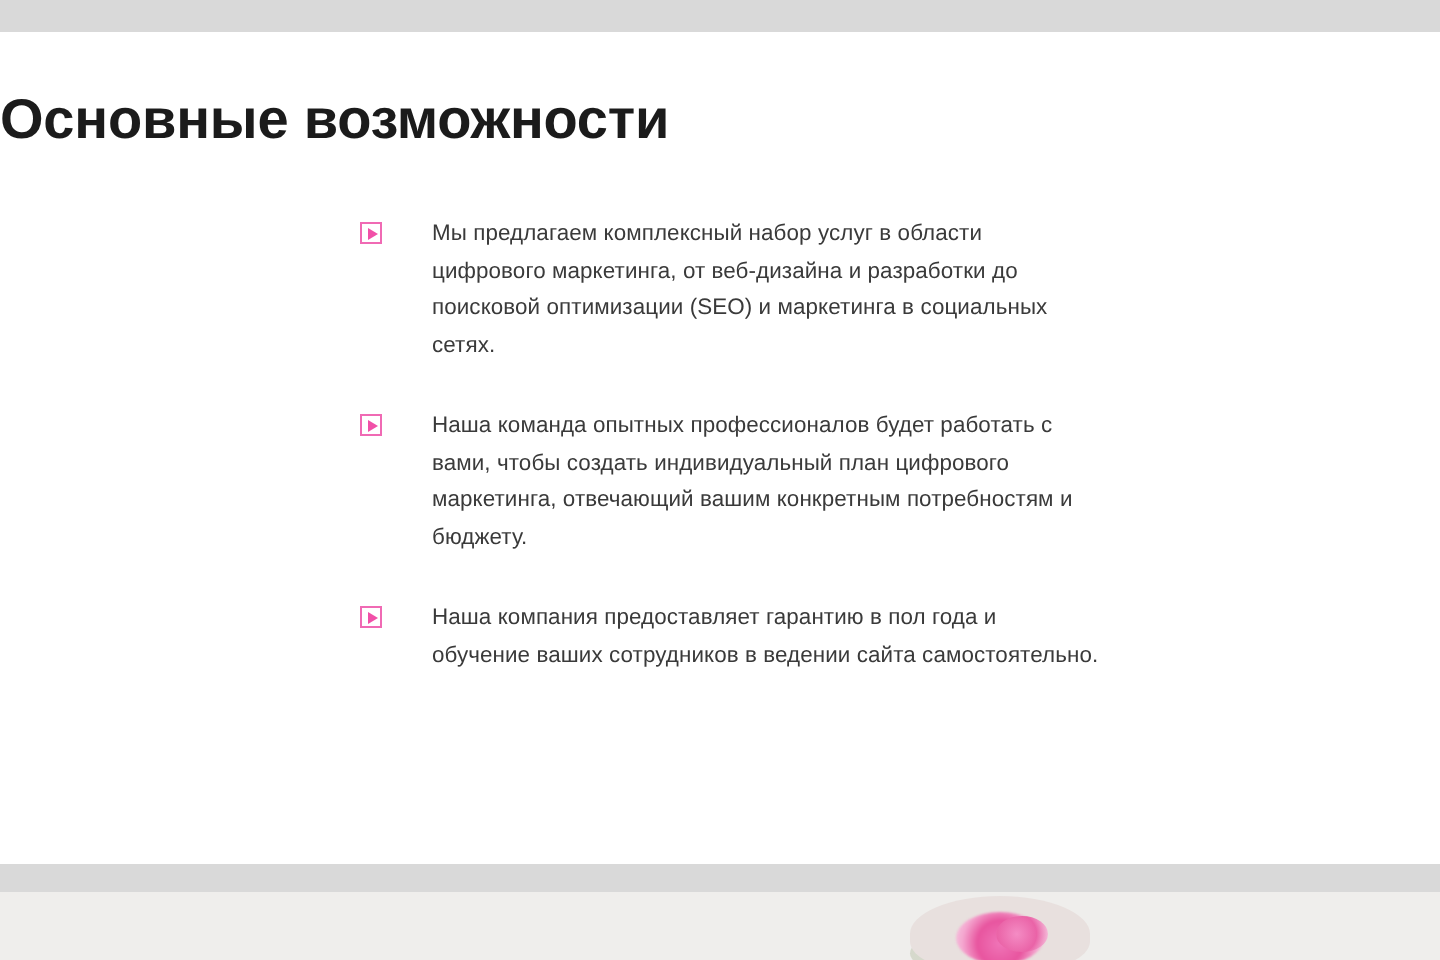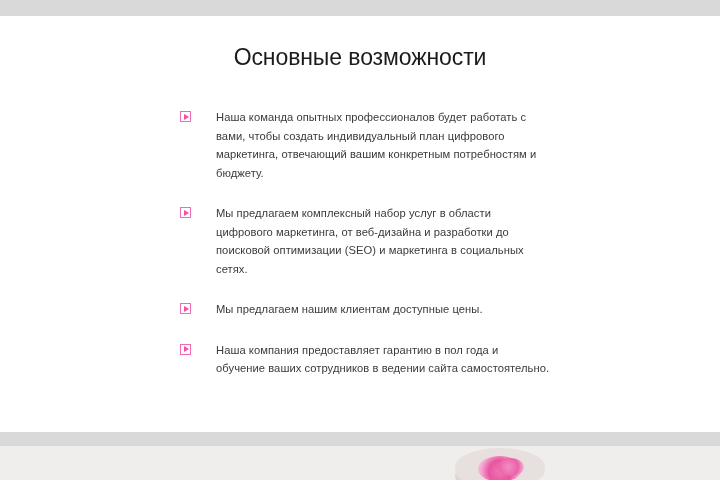--- a/index.html
+++ b/index.html
@@ -88,23 +88,23 @@
     left: 0;
     width: 720px;
     height: 416px;
     background: #ffffff;
   }
   .title {
     position: absolute;
     top: 28px;
     left: 0;
     width: 720px;
-    text-align: center;
-    font-size: 23px;
-    font-weight: normal;
+    text-align: left;
+    font-size: 28px;
+    font-weight: bold;
     color: #1b1b1b;
     letter-spacing: -0.1px;
   }
   .list {
     position: absolute;
     top: 92px;
     left: 180px;
     width: 370px;
   }
   .item {
@@ -150,37 +150,31 @@
   <div class="content">
 
     <div class="title">Основные возможности</div>
 
     <div class="list">
 
       <div class="item">
         <span class="bullet">
             <span class="tri"></span>
           </span>
-        <span class="item-text">Наша команда опытных профессионалов будет работать с вами, чтобы создать индивидуальный план цифрового маркетинга, отвечающий вашим конкретным потребностям и бюджету.</span>
+        <span class="item-text">Мы предлагаем комплексный набор услуг в области цифрового маркетинга, от веб-дизайна и разработки до поисковой оптимизации (SEO) и маркетинга в социальных сетях.</span>
       </div>
 
       <div class="item">
         <span class="bullet">
             <span class="tri"></span>
           </span>
-        <span class="item-text">Мы предлагаем комплексный набор услуг в области цифрового маркетинга, от веб-дизайна и разработки до поисковой оптимизации (SEO) и маркетинга в социальных сетях.</span>
+        <span class="item-text">Наша команда опытных профессионалов будет работать с вами, чтобы создать индивидуальный план цифрового маркетинга, отвечающий вашим конкретным потребностям и бюджету.</span>
       </div>
 
 
-      <div class="item">
-        <span class="bullet">
-            <span class="tri"></span>
-          </span>
-        <span class="item-text">Мы предлагаем нашим клиентам доступные цены.</span>
-      </div>
 
       <div class="item">
         <span class="bullet">
             <span class="tri"></span>
           </span>
         <span class="item-text">Наша компания предоставляет гарантию в пол года и обучение ваших сотрудников в ведении сайта самостоятельно.</span>
       </div>
 
     </div>
   </div>

